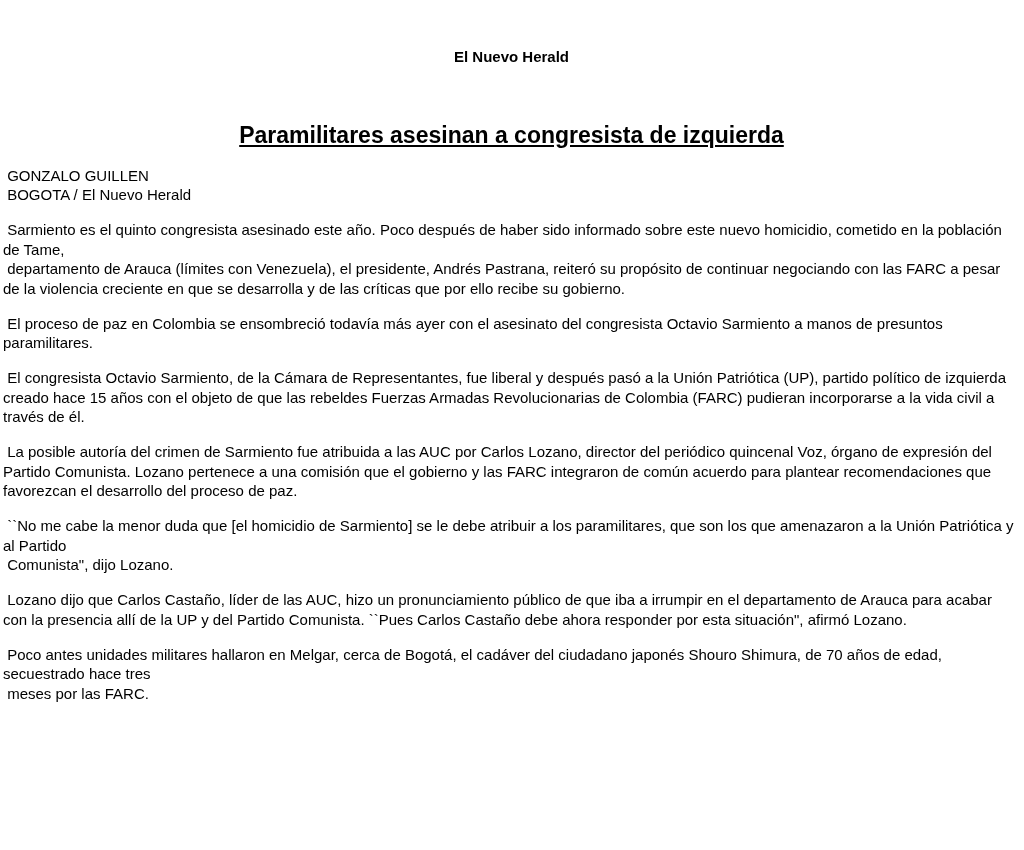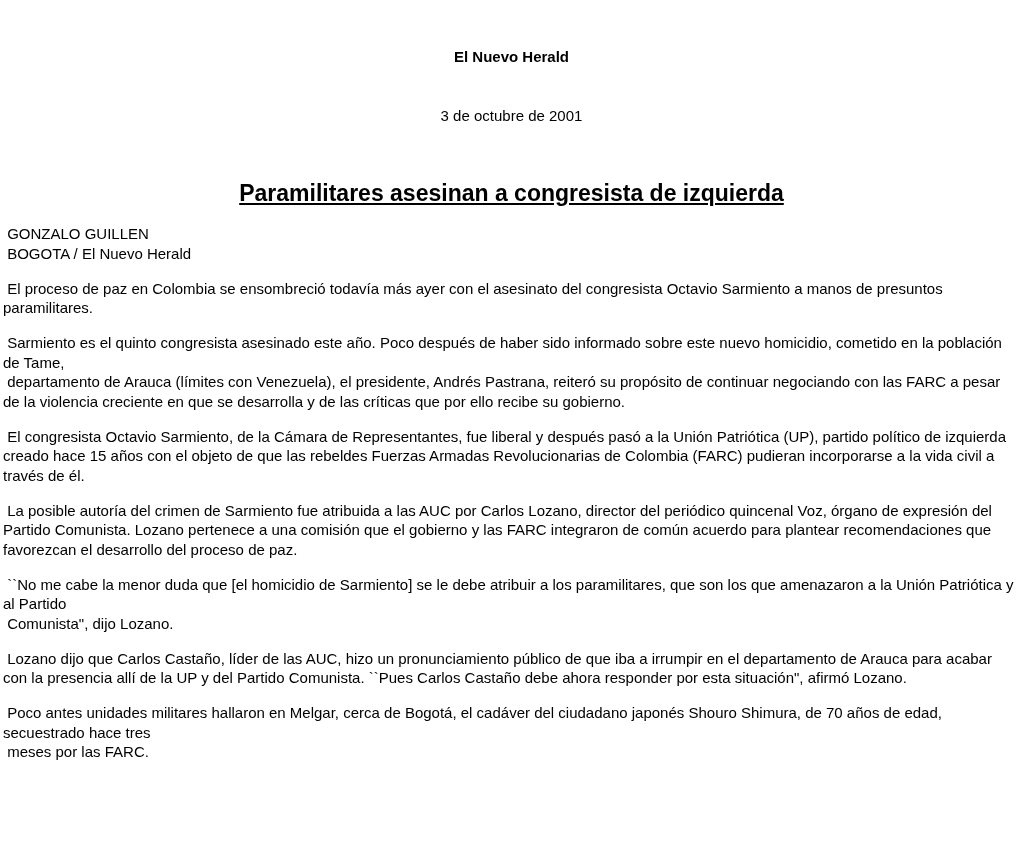--- a/index.html
+++ b/index.html
@@ -46,32 +46,31 @@
     white-space: pre-wrap;
   }
 </style>
 </head>
 <body>
 
 <div class="page">
 
   <div class="masthead">
     <div class="pub">El Nuevo Herald</div>
-    <div class="date">3 de octubre de 2001</div>
   </div>
 
   <h1 class="headline">Paramilitares asesinan a congresista de izquierda</h1>
 
   <p class="byline"> GONZALO GUILLEN
  BOGOTA / El Nuevo Herald</p>
 
   <div class="article-body">
-      <p> El proceso de paz en Colombia se ensombreció todavía más ayer con el asesinato del congresista Octavio Sarmiento a manos de presuntos paramilitares.</p>
       <p> Sarmiento es el quinto congresista asesinado este año. Poco después de haber sido informado sobre este nuevo homicidio, cometido en la población de Tame,
  departamento de Arauca (límites con Venezuela), el presidente, Andrés Pastrana, reiteró su propósito de continuar negociando con las FARC a pesar de la violencia creciente en que se desarrolla y de las críticas que por ello recibe su gobierno.</p>
+      <p> El proceso de paz en Colombia se ensombreció todavía más ayer con el asesinato del congresista Octavio Sarmiento a manos de presuntos paramilitares.</p>
       <p> El congresista Octavio Sarmiento, de la Cámara de Representantes, fue liberal y después pasó a la Unión Patriótica (UP), partido político de izquierda creado hace 15 años con el objeto de que las rebeldes Fuerzas Armadas Revolucionarias de Colombia (FARC) pudieran incorporarse a la vida civil a través de él.</p>
       <p> La posible autoría del crimen de Sarmiento fue atribuida a las AUC por Carlos Lozano, director del periódico quincenal Voz, órgano de expresión del Partido Comunista. Lozano pertenece a una comisión que el gobierno y las FARC integraron de común acuerdo para plantear recomendaciones que favorezcan el desarrollo del proceso de paz.</p>
       <p> ``No me cabe la menor duda que [el homicidio de Sarmiento] se le debe atribuir a los paramilitares, que son los que amenazaron a la Unión Patriótica y al Partido
  Comunista", dijo Lozano.</p>
       <p> Lozano dijo que Carlos Castaño, líder de las AUC, hizo un pronunciamiento público de que iba a irrumpir en el departamento de Arauca para acabar con la presencia allí de la UP y del Partido Comunista. ``Pues Carlos Castaño debe ahora responder por esta situación", afirmó Lozano.</p>
       <p> Poco antes unidades militares hallaron en Melgar, cerca de Bogotá, el cadáver del ciudadano japonés Shouro Shimura, de 70 años de edad, secuestrado hace tres
  meses por las FARC.</p>
     </div>
 
 </div>

